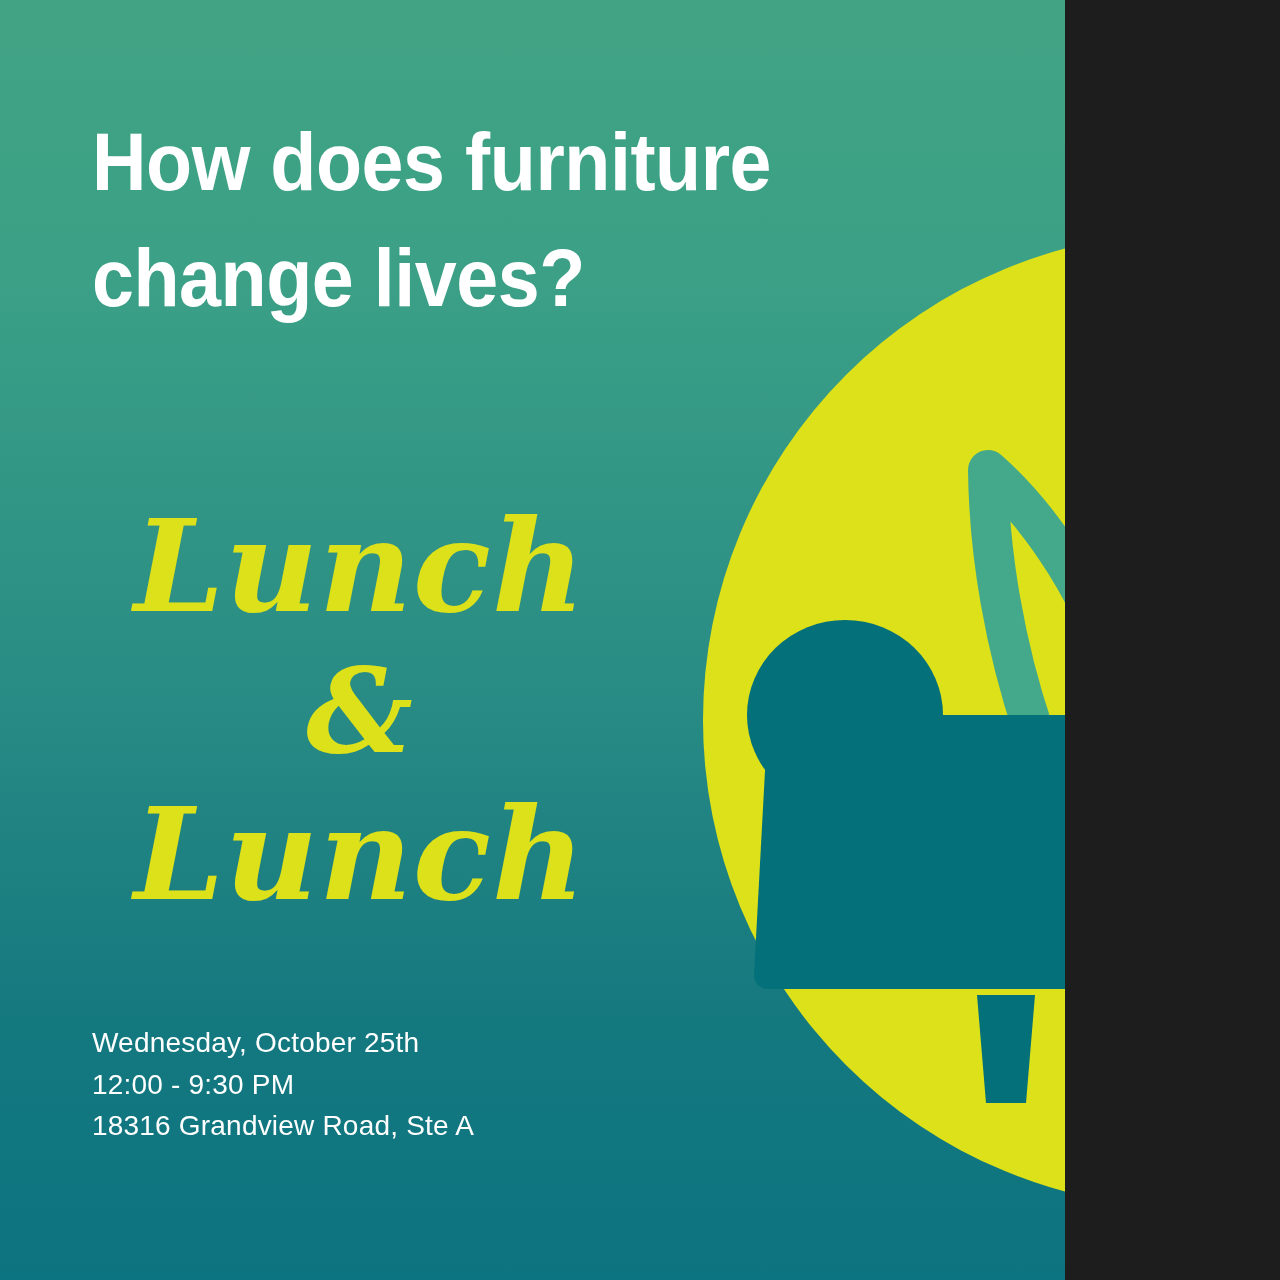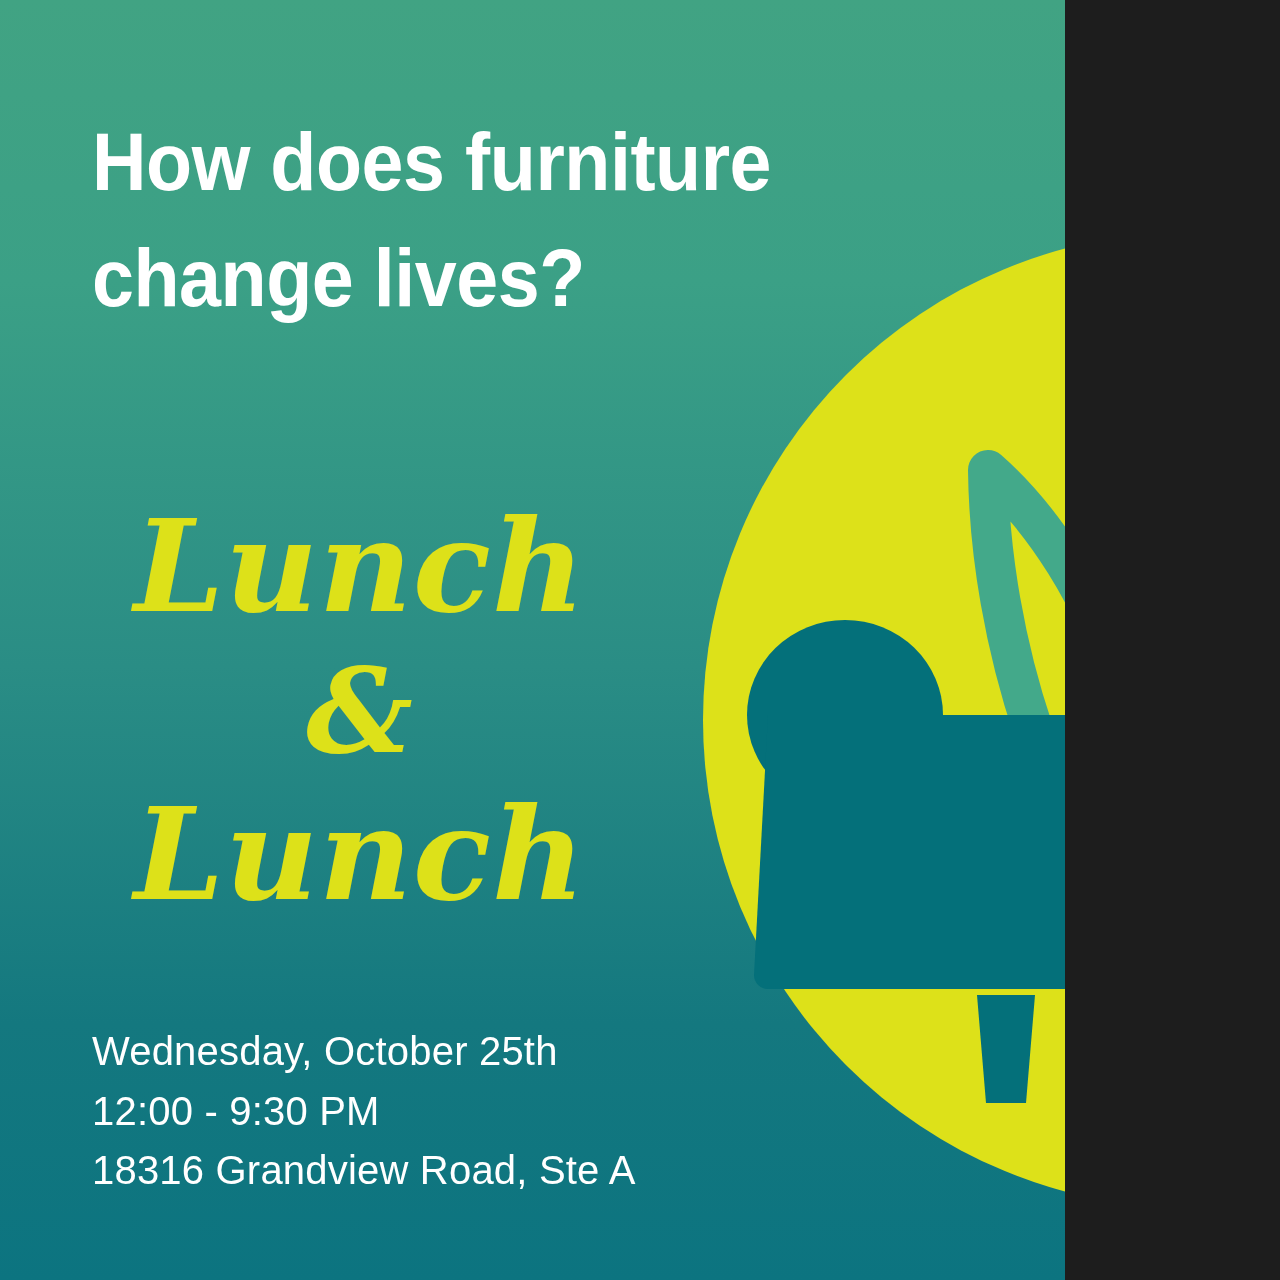--- a/index.html
+++ b/index.html
@@ -65,21 +65,21 @@
   .display-title .line-3 { display: block; }
 
   
   .details {
     position: absolute;
     left: 92px;
     top: 1022px;
     color: #ffffff;
     font-family: "Liberation Sans", sans-serif;
     font-weight: 400;
-    font-size: 40px;
+    font-size: 28px;
     line-height: 1.49;
     letter-spacing: 0.2px;
   }
   .details span { display: block; }
 </style>
 </head>
 <body>
 
 <div id="poster">
 

